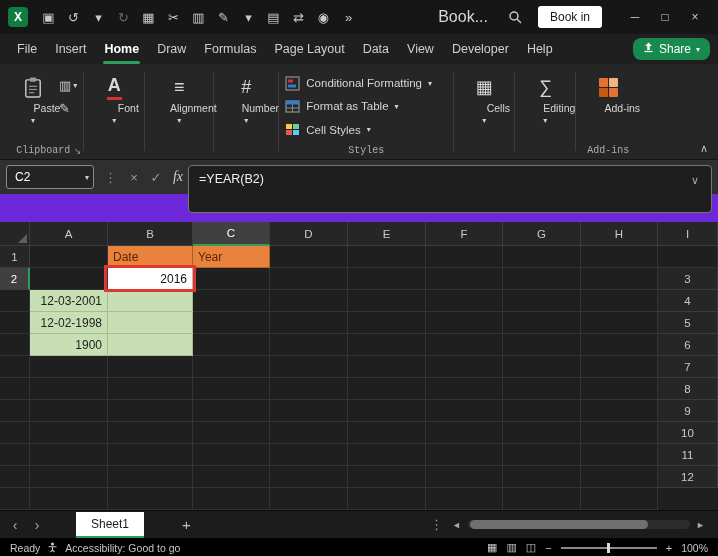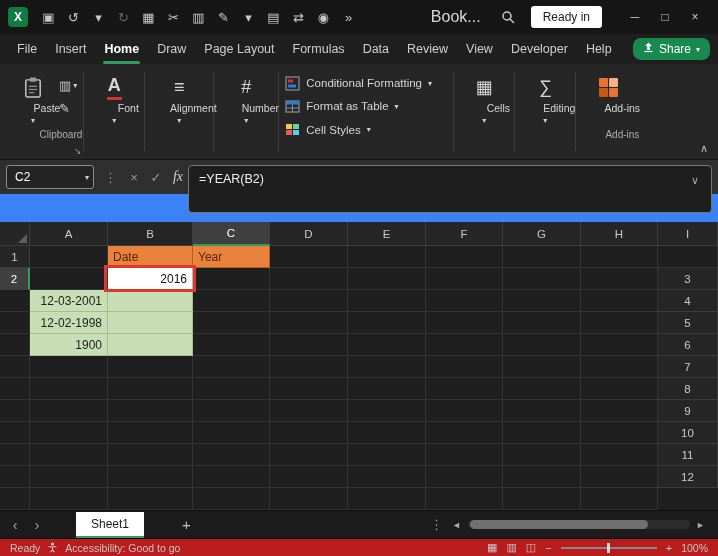--- a/index.html
+++ b/index.html
@@ -26,35 +26,35 @@
   .mtab.active { color:#ffffff; font-weight:bold; }
   .mtab.active::after { content:""; position:absolute; left:8px; right:8px; bottom:0; height:3px; background:var(--accent,#2f9e5d); border-radius:2px; }
   .share-btn { background:var(--share,#188a4f); border:none; border-radius:8px; height:22px; display:flex; align-items:center; gap:5px; padding:0 10px; color:#fff; font-size:12px; font-family:inherit; }
   .chev { font-size:8px; color:#cfcfcf; }
   .share-btn .chev { color:#e8f5ec; }
 
   
   .ribbon { height:96px; background:#262626; display:flex; position:relative; padding:2px 2px 0 4px; border-bottom:1px solid #141414; }
   .rgroup { position:relative; height:100%; padding:4px 5px 18px; display:flex; }
   .rsep { width:1px; background:#3d3d3d; margin:6px 1px 8px; }
-  .glabel { position:absolute; bottom:19px; left:0; right:0; text-align:right; font-size:10px; color:#adadad; white-space:nowrap; }
+  .glabel { position:absolute; bottom:3px; left:0; right:0; text-align:center; font-size:10px; color:#adadad; white-space:nowrap;font-family:Liberation Mono, monospace; }
   .launcher { position:absolute; right:1px; bottom:3px; font-size:9px; color:#9a9a9a; }
   .bigbtn { width:48px; display:flex; flex-direction:column; align-items:center; gap:2px; padding-top:4px; color:#d6d6d6; }
   .bicon { height:26px; display:flex; flex-direction:column; align-items:center; justify-content:center; font-size:18px; color:#d6d6d6; }
   .blabel { font-size:10.5px; color:#d6d6d6; white-space:nowrap;margin-left:28px; }
   .smallcol { display:flex; flex-direction:column; gap:8px; padding-top:8px; margin-left:2px; }
   .smallbtn { display:flex; align-items:center; gap:2px; color:#c9c9c9; font-size:13px; }
   .font-underbar { width:15px; height:3px; background:#D13438; margin-top:1px; }
   .stylecol { display:flex; flex-direction:column; justify-content:flex-start; gap:1px; padding-top:2px; }
   .style-row { display:flex; align-items:center; gap:6px; height:23px; color:#d6d6d6; font-size:11.5px; white-space:nowrap; }
   .sicon { width:15px; height:15px; display:flex; flex:none; }
   .collapse { position:absolute; right:10px; bottom:4px; color:#bdbdbd; font-size:11px; }
 
   
-  .formula-area { height:62px; background:#3b82f6; position:relative; }
+  .formula-area { height:62px; background:#6d28d9; position:relative; }
   .fband { height:34px; background:#2f2f2f; display:flex; align-items:center; padding:0 6px; }
   .namebox { width:88px; height:24px; background:#242424; border:1px solid #8a8a8a; border-radius:3px; display:flex; align-items:center; padding:0 4px 0 8px; color:#fff; }
   .nval { flex:1; font-size:12px; }
   .dots { color:#8f8f8f; margin:0 6px 0 10px; font-size:13px; }
   .fbtn { width:22px; text-align:center; color:#9b9b9b; font-size:13px; }
   .fx { font-style:italic; color:#d0d0d0; font-family:"Liberation Serif", serif; font-size:14px; }
   .finput { position:absolute; left:188px; right:6px; top:5px; height:48px; background:#1e1e1e; border:1px solid #767676; border-radius:4px; color:#f0f0f0; font-size:12.5px; padding:6px 26px 0 10px; }
   .fchev { position:absolute; right:12px; top:8px; color:#aaaaaa; font-size:11px; }
 
   
@@ -77,21 +77,21 @@
   .sheettab { height:26px; background:#ffffff; color:#1c1c1c; display:flex; align-items:center; padding:0 15px; font-size:12px; margin-left:28px; border-bottom:2px solid var(--accent,#2f9e5d); }
   .addsheet { color:#c0c0c0; font-size:15px; margin-left:38px; }
   .sb-menu { position:absolute; left:430px; color:#9a9a9a; font-size:13px; }
   .sb-arrow { position:absolute; color:#a8a8a8; font-size:9px; top:9px; }
   .sb-al { left:452px; }
   .sb-ar { left:696px; }
   .sb-track { position:absolute; left:468px; top:9px; width:222px; height:9px; background:#2c2c2c; border-radius:5px; }
   .sb-thumb { position:absolute; left:2px; top:0; width:178px; height:9px; background:#707070; border-radius:5px; }
 
   
-  .statusbar { height:18px; background:#b91c1c; display:flex; align-items:center; font-size:10.5px; color:#c6c6c6; padding:0 10px; gap:7px; border-top:1px solid #000; }
+  .statusbar { height:18px; background:#000000; display:flex; align-items:center; font-size:10.5px; color:#c6c6c6; padding:0 10px; gap:7px; border-top:1px solid #000; }
   .sb-right { margin-left:auto; display:flex; align-items:center; gap:9px; }
   .vicon { font-size:11px; color:#c6c6c6; }
   .zoom-track { width:96px; height:2px; background:#8a8a8a; position:relative; }
   .zoom-thumb { position:absolute; left:46px; top:-4px; width:3px; height:10px; background:#d9d9d9; }
   .acc-ic { display:flex; align-items:center; }
 </style>
 </head>
 <body>
 
 <div class="app">
@@ -114,38 +114,37 @@
         <span class="qat-icon">»</span>
       </div>
     <div class="tspacer"></div>
     <div class="doc-title">Book...</div>
     <div class="search-ic">
       <svg width="14" height="14" viewBox="0 0 14 14">
           <circle cx="6" cy="6" r="4" fill="none" stroke="#c8c8c8" stroke-width="1.5"></circle>
           <line x1="9" y1="9" x2="13" y2="13" stroke="#c8c8c8" stroke-width="1.5"></line>
         </svg>
     </div>
-    <button class="signin">Ready in</button>
+    <button class="signin">Book in</button>
     <div class="winctls">
         <span class="winctl">─</span>
         <span class="winctl">□</span>
         <span class="winctl">×</span>
       </div>
   </div>
 
   <div class="menubar">
     <div class="tabs">
         <div class="mtab">File</div>
         <div class="mtab">Insert</div>
         <div class="mtab active">Home</div>
         <div class="mtab">Draw</div>
+        <div class="mtab">Formulas</div>
         <div class="mtab">Page Layout</div>
-        <div class="mtab">Formulas</div>
         <div class="mtab">Data</div>
-        <div class="mtab">Review</div>
         <div class="mtab">View</div>
         <div class="mtab">Developer</div>
         <div class="mtab">Help</div>
       </div>
     <button class="share-btn">
       <span><svg width="11" height="11" viewBox="0 0 11 11">
             <path d="M5.5 0.5l3.4 3.4H6.8v4h-2.6v-4H2.1z" fill="#ffffff"></path>
             <path d="M1.5 9.5h8" stroke="#ffffff" stroke-width="1.2"></path>
           </svg></span>
       <span>Share</span>
@@ -252,20 +251,21 @@
                 <rect x="1" y="2" width="6" height="5" fill="#F2C94C"></rect>
                 <rect x="8" y="2" width="6" height="5" fill="#6FCF97"></rect>
                 <rect x="1" y="8" width="6" height="5" fill="#EB5757"></rect>
                 <rect x="8" y="8" width="6" height="5" fill="#56CCF2"></rect>
               </svg>
             </span>
           <span>Cell Styles</span>
           <span class="chev">▾</span>
         </div>
       </div>
+      <div class="glabel">Styles</div>
     </div>
 
     <div class="rsep"></div>
 
     <div class="rgroup">
       <div class="bigbtn">
         <div class="bicon">
             <span>▦</span>
           </div>
         <div class="blabel">Cells</div>

